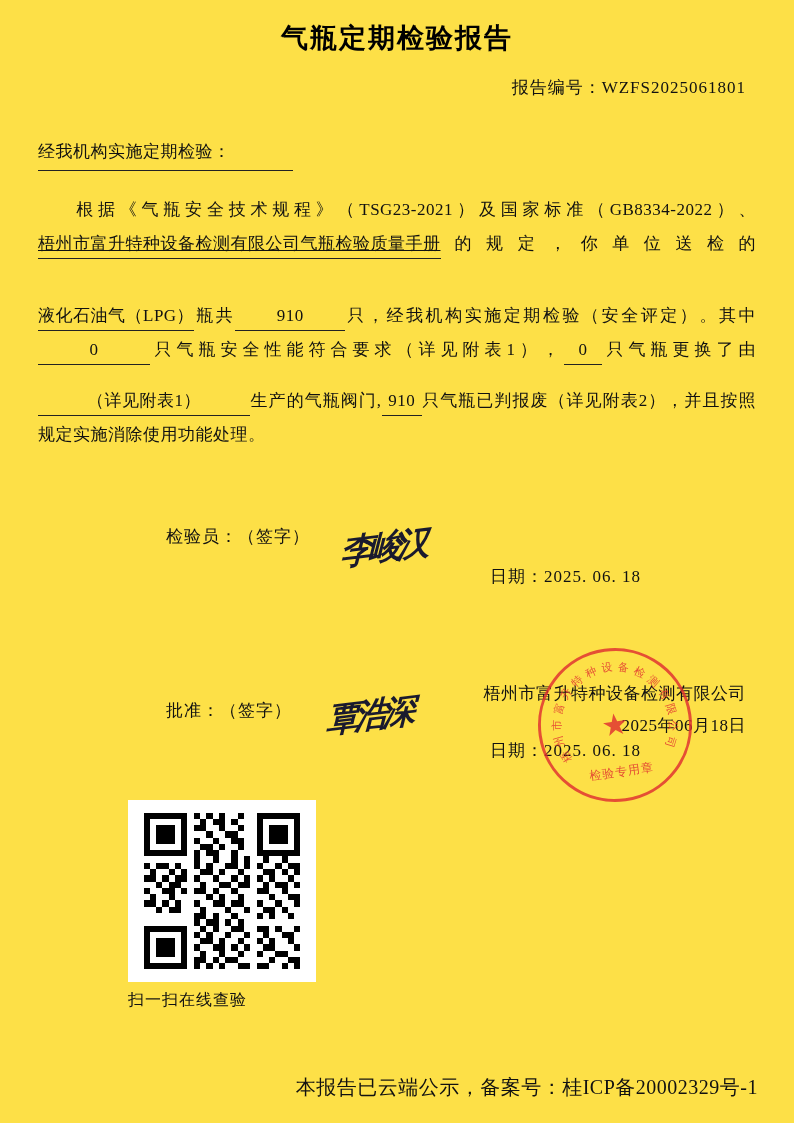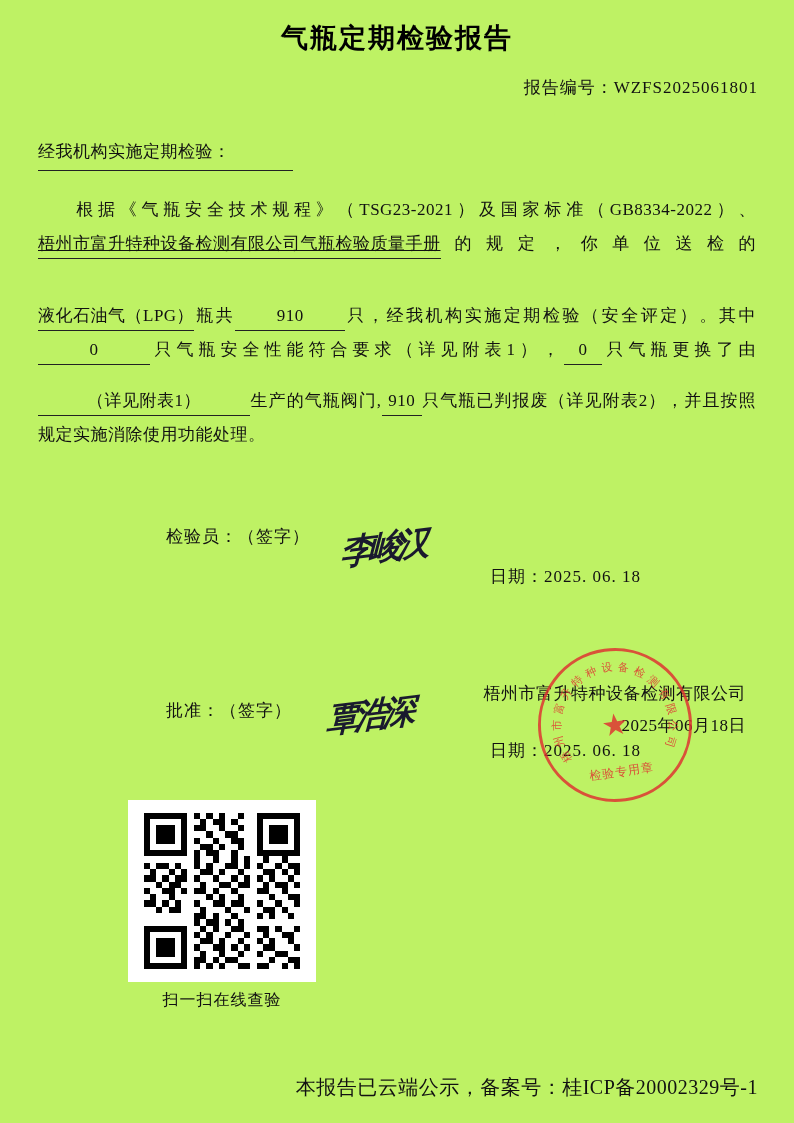--- a/index.html
+++ b/index.html
@@ -11,36 +11,36 @@
     width: 794px;
     height: 1123px;
     position: relative;
     font-family: "Liberation Serif", "DejaVu Serif", serif;
     color: #111;
     overflow: hidden;
   }
   .page {
     position: absolute;
     inset: 0;
-    background: #bef264;
+    background: #fde047;
   }
   .title {
     text-align: center;
     font-family: "Liberation Sans", sans-serif;
     font-weight: bold;
     font-size: 27px;
     letter-spacing: 2px;
     margin-top: 20px;
     color: #000;
   }
   .report-no {
     text-align: right;
     font-size: 17px;
     margin-top: 20px;
-    padding-right: 36px;
+    padding-right: 48px;
     letter-spacing: 1px;
     font-family: "Liberation Serif", serif;
   }
   .body-block {
     margin: 36px 38px 0 38px;
     font-size: 17px;
     line-height: 34px;
     letter-spacing: 0.5px;
   }
   .addressee {
@@ -172,21 +172,21 @@
   }
   .qr {
     width: 188px;
     height: 182px;
     background: #fff;
     padding: 0;
     box-sizing: border-box;
   }
   .qr svg { display: block; }
   .qr-caption {
-    text-align: center;
+    text-align: left;
     font-size: 16px;
     margin-top: 8px;
     letter-spacing: 1px;
   }
   .footer {
     position: absolute;
     bottom: 22px;
     right: 36px;
     font-size: 20px;
     letter-spacing: 0.5px;

